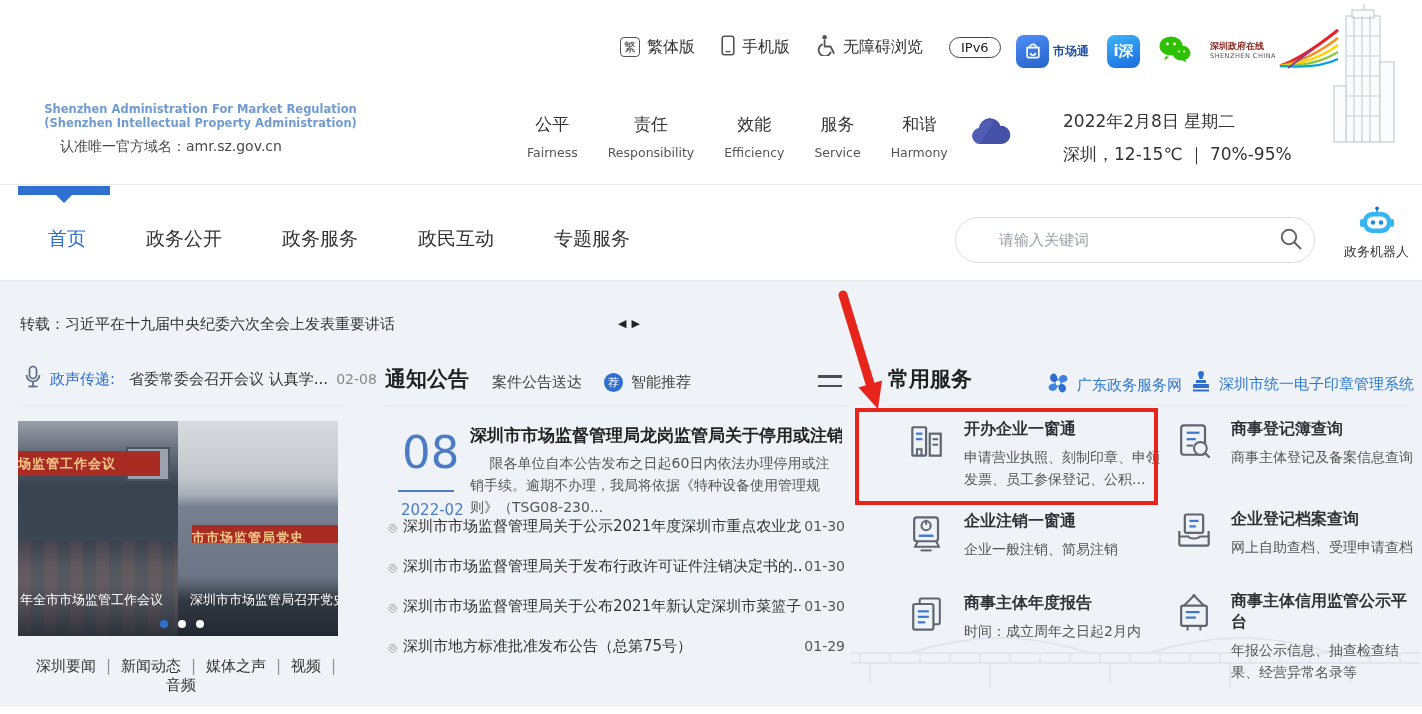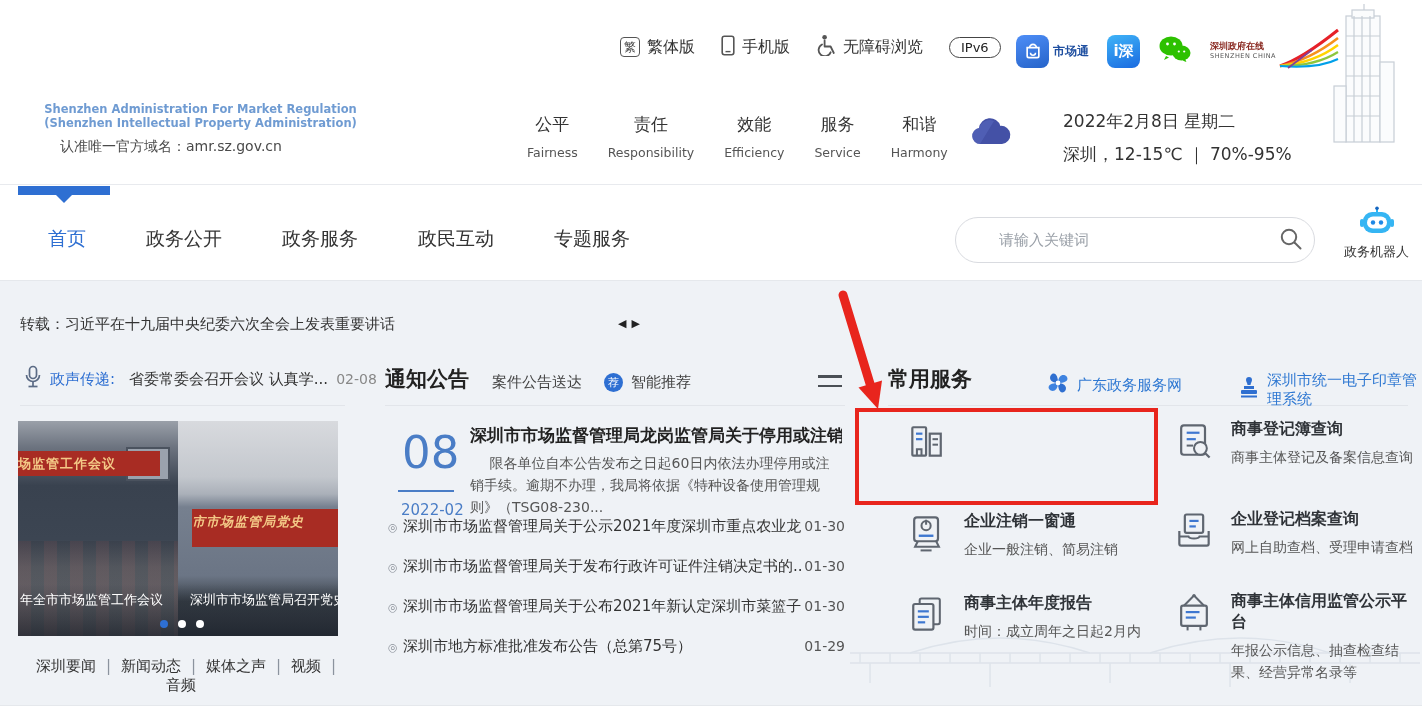--- a/index.html
+++ b/index.html
@@ -68,21 +68,21 @@
   .voice-label{font-size:15px;color:#2e6fd2;margin-left:8px;cursor:pointer;}
   .voice-title{font-size:15px;color:#333;margin-left:14px;cursor:pointer;}
   .voice-date{font-size:14px;color:#888;margin-left:8px;}
   .carousel{position:absolute;left:18px;top:140px;width:320px;height:215px;overflow:hidden;cursor:pointer;}
   .photo{position:absolute;top:0;width:160px;height:215px;}
   .photo-l{left:0;background:linear-gradient(180deg,#9aa0a9 0%,#6d7480 12%,#39424f 30%,#3c4552 55%,#5c6168 68%,#6e7277 100%);}
   .photo-r{left:160px;background:linear-gradient(180deg,#d8dade 0%,#c3c7cd 26%,#aab0b9 34%,#76808f 40%,#6b7585 72%,#3a4149 84%,#454b53 100%);}
   .photo-l::after{content:"";position:absolute;left:0;bottom:0;width:100%;height:44%;background:repeating-linear-gradient(90deg,rgba(110,60,60,.38) 0 13px,rgba(45,45,52,.38) 13px 26px);opacity:.55;}
   .banner{position:absolute;background:#a82c23;color:#f3c886;font-size:13px;font-weight:bold;line-height:25px;letter-spacing:1px;white-space:nowrap;overflow:hidden;}
   .banner-l{left:0;top:30px;width:142px;height:25px;}
-  .banner-r{left:14px;top:88px;width:146px;height:38px;font-style:italic;}
+  .banner-r{left:14px;top:104px;width:146px;height:18px;}
   .screen{position:absolute;left:108px;top:26px;width:44px;height:34px;background:#9aa2ad;border:2px solid #4a525e;}
   .cap-bar{position:absolute;left:0;bottom:0;width:100%;height:52px;background:linear-gradient(rgba(12,18,28,0),rgba(12,18,28,.62));}
   .cap{position:absolute;top:7px;font-size:13px;color:#fff;white-space:nowrap;overflow:hidden;}
   .cap-l{left:2px;width:150px;}
   .cap-r{left:172px;width:148px;}
   .dots{position:absolute;left:142px;bottom:8px;display:flex;gap:10px;}
   .dot{width:8px;height:8px;border-radius:50%;background:#fff;cursor:pointer;}
   .dot.active{background:#2e6fd2;}
   .news-links{position:absolute;left:20px;top:376px;width:322px;text-align:center;font-size:15px;color:#333;}
   .news-link{cursor:pointer;padding:0 10px;}
@@ -388,40 +388,44 @@
     <div class="portal" style="left:1046px;">
       <span><svg width="24" height="24" viewBox="0 0 24 24">
             <path d="M12 12 C4 12 2 6 6 3 C10 1 12 6 12 12" fill="#2f6fd0"></path>
             <path d="M12 12 C12 4 18 2 21 6 C23 10 18 12 12 12" fill="#3f83e0"></path>
             <path d="M12 12 C20 12 22 18 18 21 C14 23 12 18 12 12" fill="#2f6fd0"></path>
             <path d="M12 12 C12 20 6 22 3 18 C1 14 6 12 12 12" fill="#3f83e0"></path>
             <circle cx="12" cy="12" r="2.4" fill="#fff"></circle>
           </svg></span>
       <span class="portal-label">广东政务服务网</span>
     </div>
-    <div class="portal" style="left:1238px;">
+    <div class="portal" style="left:1190px;">
       <span><svg width="22" height="22" viewBox="0 0 22 22">
             <path d="M8 3 a3 3 0 0 1 6 0 c0 2 -1.5 3 -1.5 5 h-3 C9.5 6 8 5 8 3Z" fill="#2f6fd0"></path>
             <path d="M6 9 h10 v3 H6Z" fill="#2f6fd0"></path>
             <rect x="3" y="13" width="16" height="4" rx="1" fill="#2f6fd0"></rect>
             <rect x="3" y="18.5" width="16" height="2" fill="#2f6fd0"></rect>
           </svg></span>
       <span class="portal-label">深圳市统一电子印章管理系统</span>
     </div>
 
     <div class="svc" style="left:905px;top:138px;">
       <span><svg width="44" height="44" viewBox="0 0 48 48">
             <rect x="8" y="9" width="15" height="31" rx="1" fill="none" stroke="#5f6670" stroke-width="2.4"></rect>
             <rect x="27" y="16" width="12" height="24" fill="none" stroke="#5f6670" stroke-width="2.4"></rect>
             <line x1="12" y1="16" x2="19" y2="16" stroke="#3e77d0" stroke-width="2.4"></line>
             <line x1="12" y1="22" x2="19" y2="22" stroke="#3e77d0" stroke-width="2.4"></line>
             <line x1="30" y1="22" x2="36" y2="22" stroke="#5f6670" stroke-width="2.2"></line>
             <line x1="30" y1="28" x2="36" y2="28" stroke="#5f6670" stroke-width="2.2"></line>
             <path d="M13 40 v-7 h5 v7" fill="none" stroke="#5f6670" stroke-width="2.2"></path>
           </svg></span>
+      <div>
+        <div class="svc-name">开办企业一窗通</div>
+        <div class="svc-desc" style="width:198px;">申请营业执照、刻制印章、申领发票、员工参保登记、公积...</div>
+      </div>
     </div>
 
     <div class="svc" style="left:1172px;top:138px;">
       <span><svg width="44" height="44" viewBox="0 0 48 48">
             <rect x="10" y="7" width="26" height="32" rx="3" fill="none" stroke="#5f6670" stroke-width="2.4"></rect>
             <line x1="16" y1="15" x2="30" y2="15" stroke="#3e77d0" stroke-width="2.4"></line>
             <line x1="16" y1="22" x2="26" y2="22" stroke="#3e77d0" stroke-width="2.4"></line>
             <line x1="16" y1="29" x2="23" y2="29" stroke="#5f6670" stroke-width="2.2"></line>
             <circle cx="31" cy="32" r="7" fill="#eff2f6" stroke="#5f6670" stroke-width="2.2"></circle>
             <line x1="36" y1="37" x2="41" y2="42" stroke="#5f6670" stroke-width="2.4"></line>

